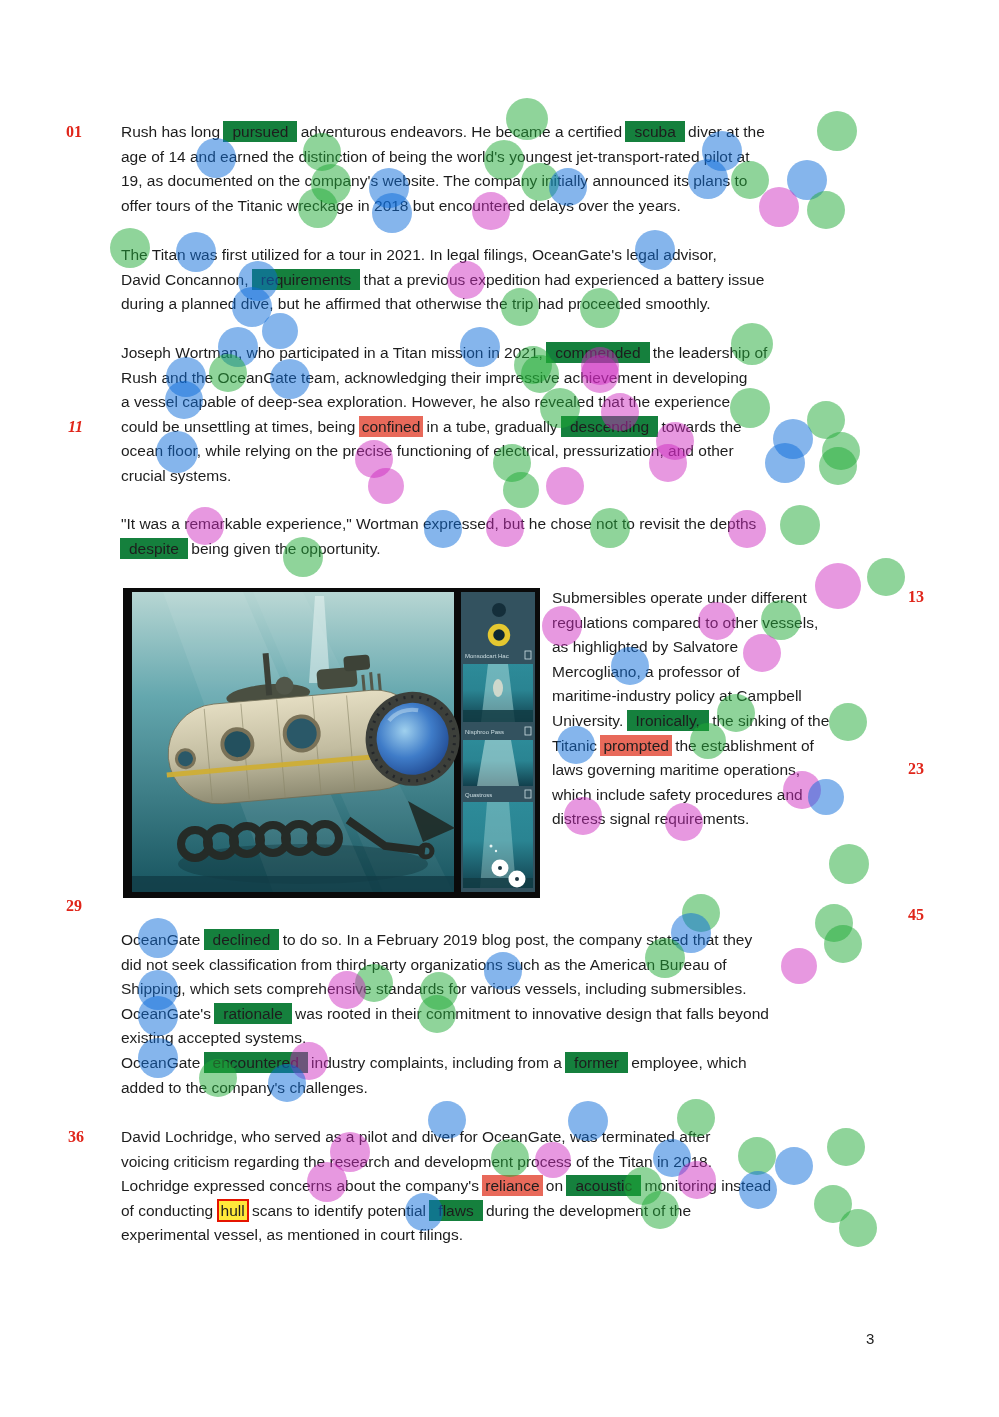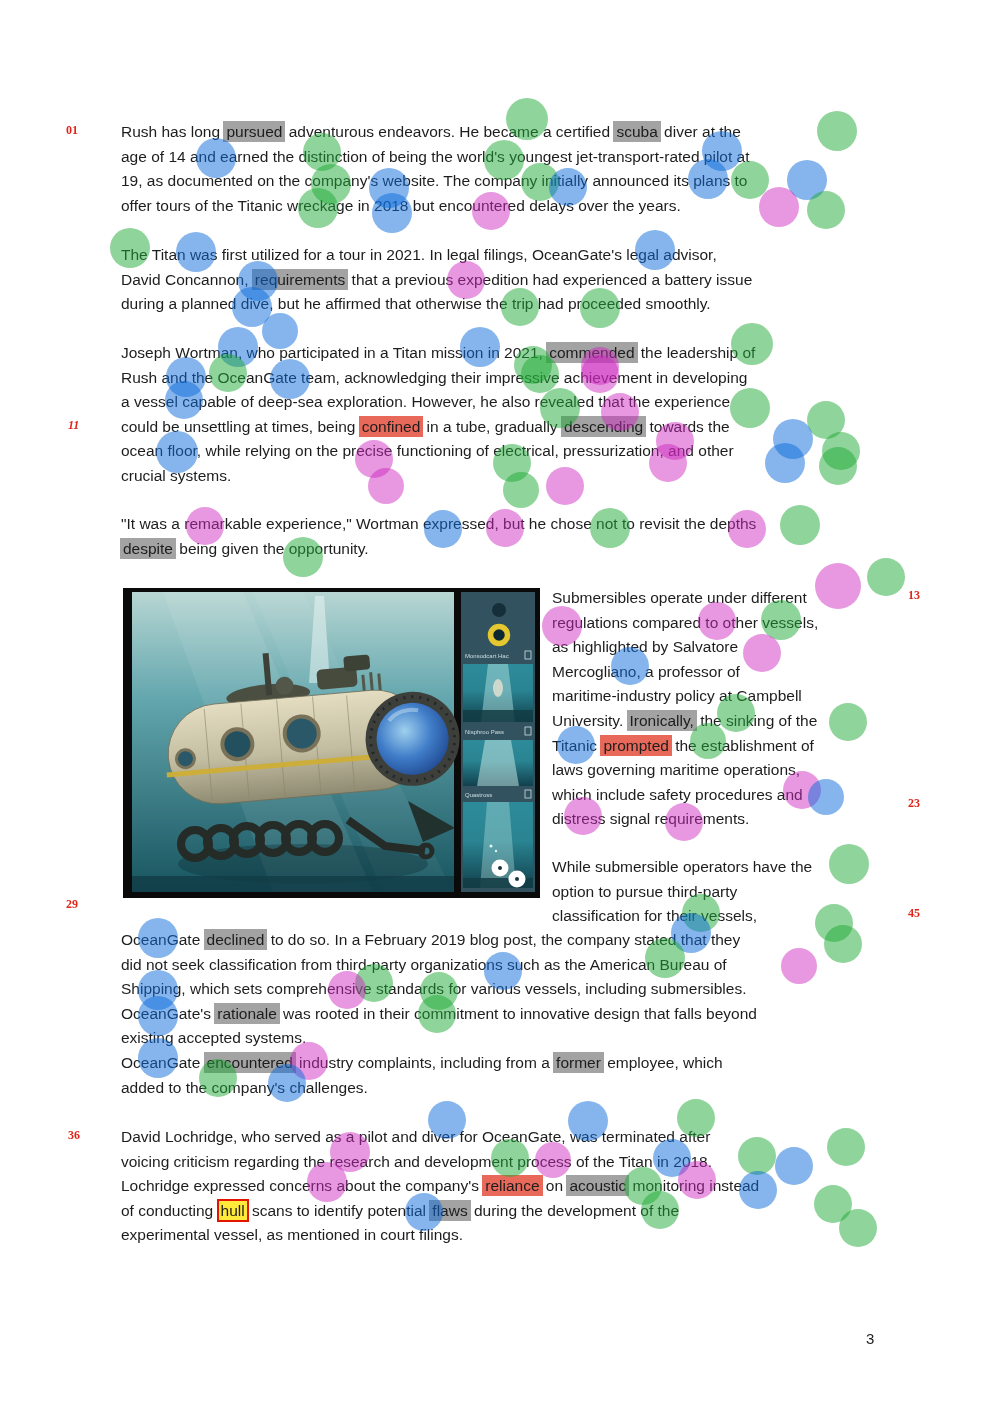--- a/index.html
+++ b/index.html
@@ -7,44 +7,43 @@
         font-family:"Liberation Sans", sans-serif;}
   .para{position:absolute;font-size:15.5px;line-height:24.6px;color:#1d1d1d;}
   .p1{left:121px;top:120px;width:762px;}
   .p2{left:121px;top:243px;width:762px;}
   .p3{left:121px;top:341px;width:762px;}
   .p4{left:121px;top:512px;width:762px;}
   .rc1{left:552px;top:586px;width:340px;}
   .rc2{left:552px;top:855px;width:340px;}
   .p5{left:121px;top:928px;width:770px;}
   .p6{left:121px;top:1125px;width:770px;}
-  .hl-yellow{background:#a3a3a3;padding:2px 3px;margin:0 -1px;}
+  .hl-yellow{background:#15803d;padding:2px 9px;margin:0 -1px;}
   .hl-red{background:#e8695a;padding:2px 3px;margin:0 -1px;}
   .hl-yellowbox{background:#ffe93a;padding:1px 2px;box-shadow:0 0 0 2px #e51400;margin:0 1px;}
   .lnum{position:absolute;font-family:"Liberation Serif", serif;font-weight:bold;
-        font-size:12px;color:#e0251a;}
+        font-size:16px;color:#e0251a;}
   .dot{position:absolute;border-radius:50%;pointer-events:none;filter:blur(.6px);}
   .dot-g{background:rgba(31,169,53,.5);}
   .dot-b{background:rgba(11,107,217,.5);}
   .dot-m{background:rgba(205,40,190,.48);}
   .pageno{position:absolute;left:866px;top:1330px;font-size:15px;color:#222;}
   .figure{position:absolute;left:123px;top:588px;width:417px;height:310px;}
   .figure svg{display:block;}
 </style>
 </head>
 <body>
 
 <div class="page">
 
   <div class="para p1">Rush has long <span class="hl-yellow">pursued</span> adventurous endeavors. He became a certified <span class="hl-yellow">scuba</span> diver at the<br>age of 14 and earned the distinction of being the world's youngest jet-transport-rated pilot at<br>19, as documented on the company's website. The company initially announced its plans to<br>offer tours of the Titanic wreckage in 2018 but encountered delays over the years.</div>
   <div class="para p2">The Titan was first utilized for a tour in 2021. In legal filings, OceanGate's legal advisor,<br>David Concannon, <span class="hl-yellow">requirements</span> that a previous expedition had experienced a battery issue<br>during a planned dive, but he affirmed that otherwise the trip had proceeded smoothly.</div>
   <div class="para p3">Joseph Wortman, who participated in a Titan mission in 2021, <span class="hl-yellow">commended</span> the leadership of<br>Rush and the OceanGate team, acknowledging their impressive achievement in developing<br>a vessel capable of deep-sea exploration. However, he also revealed that the experience<br>could be unsettling at times, being <span class="hl-red">confined</span> in a tube, gradually <span class="hl-yellow">descending</span> towards the<br>ocean floor, while relying on the precise functioning of electrical, pressurization, and other<br>crucial systems.</div>
   <div class="para p4">"It was a remarkable experience," Wortman expressed, but he chose not to revisit the depths<br><span class="hl-yellow">despite</span> being given the opportunity.</div>
   <div class="para rc1">Submersibles operate under different<br>regulations compared to other vessels,<br>as highlighted by Salvatore<br>Mercogliano, a professor of<br>maritime-industry policy at Campbell<br>University. <span class="hl-yellow">Ironically,</span> the sinking of the<br>Titanic <span class="hl-red">prompted</span> the establishment of<br>laws governing maritime operations,<br>which include safety procedures and<br>distress signal requirements.</div>
-  <div class="para rc2">While submersible operators have the<br>option to pursue third-party<br>classification for their vessels,</div>
   <div class="para p5">OceanGate <span class="hl-yellow">declined</span> to do so. In a February 2019 blog post, the company stated that they<br>did not seek classification from third-party organizations such as the American Bureau of<br>Shipping, which sets comprehensive standards for various vessels, including submersibles.<br>OceanGate's <span class="hl-yellow">rationale</span> was rooted in their commitment to innovative design that falls beyond<br>existing accepted systems.<br>OceanGate <span class="hl-yellow">encountered</span> industry complaints, including from a <span class="hl-yellow">former</span> employee, which<br>added to the company's challenges.</div>
   <div class="para p6">David Lochridge, who served as a pilot and diver for OceanGate, was terminated after<br>voicing criticism regarding the research and development process of the Titan in 2018.<br>Lochridge expressed concerns about the company's <span class="hl-red">reliance</span> on <span class="hl-yellow">acoustic</span> monitoring instead<br>of conducting <span class="hl-yellowbox">hull</span> scans to identify potential <span class="hl-yellow">flaws</span> during the development of the<br>experimental vessel, as mentioned in court filings.</div>
 
   <div class="figure">
     <svg width="417" height="310" viewBox="0 0 417 310">
       <defs>
         <linearGradient id="wg" x1="0" y1="0" x2="0" y2="1">
           <stop offset="0" stop-color="#b7d6d3"></stop>
             <stop offset="0.35" stop-color="#64a7ae"></stop>
           <stop offset="1" stop-color="#17545f"></stop>
@@ -137,21 +136,21 @@
       </g>
     </svg>
   </div>
 
   <div id="linenums">
       <span class="lnum" style="left: 66px; top: 123px;">01</span>
       <span class="lnum" style="left: 68px; top: 418px; font-style: italic;">11</span>
       <span class="lnum" style="left: 66px; top: 897px;">29</span>
       <span class="lnum" style="left: 68px; top: 1128px; text-align: center;">36</span>
       <span class="lnum" style="left: 908px; top: 588px;">13</span>
-      <span class="lnum" style="left: 908px; top: 760px; margin-top: 36px;">23</span>
+      <span class="lnum" style="left: 908px; top: 760px;">23</span>
       <span class="lnum" style="left: 908px; top: 906px;">45</span>
     </div>
   <div id="dots">
       <div class="dot dot-g" style="left: 506px; top: 98px; height: 42px; width: 42px;"></div>
       <div class="dot dot-g" style="left: 817px; top: 111px; height: 40px; width: 40px;"></div>
       <div class="dot dot-b" style="left: 196px; top: 138px; height: 40px; width: 40px;"></div>
       <div class="dot dot-g" style="left: 303px; top: 133px; height: 38px; width: 38px;"></div>
       <div class="dot dot-g" style="left: 311px; top: 164px; height: 40px; width: 40px;"></div>
       <div class="dot dot-g" style="left: 484px; top: 140px; height: 40px; width: 40px;"></div>
       <div class="dot dot-b" style="left: 702px; top: 131px; height: 40px; width: 40px;"></div>

